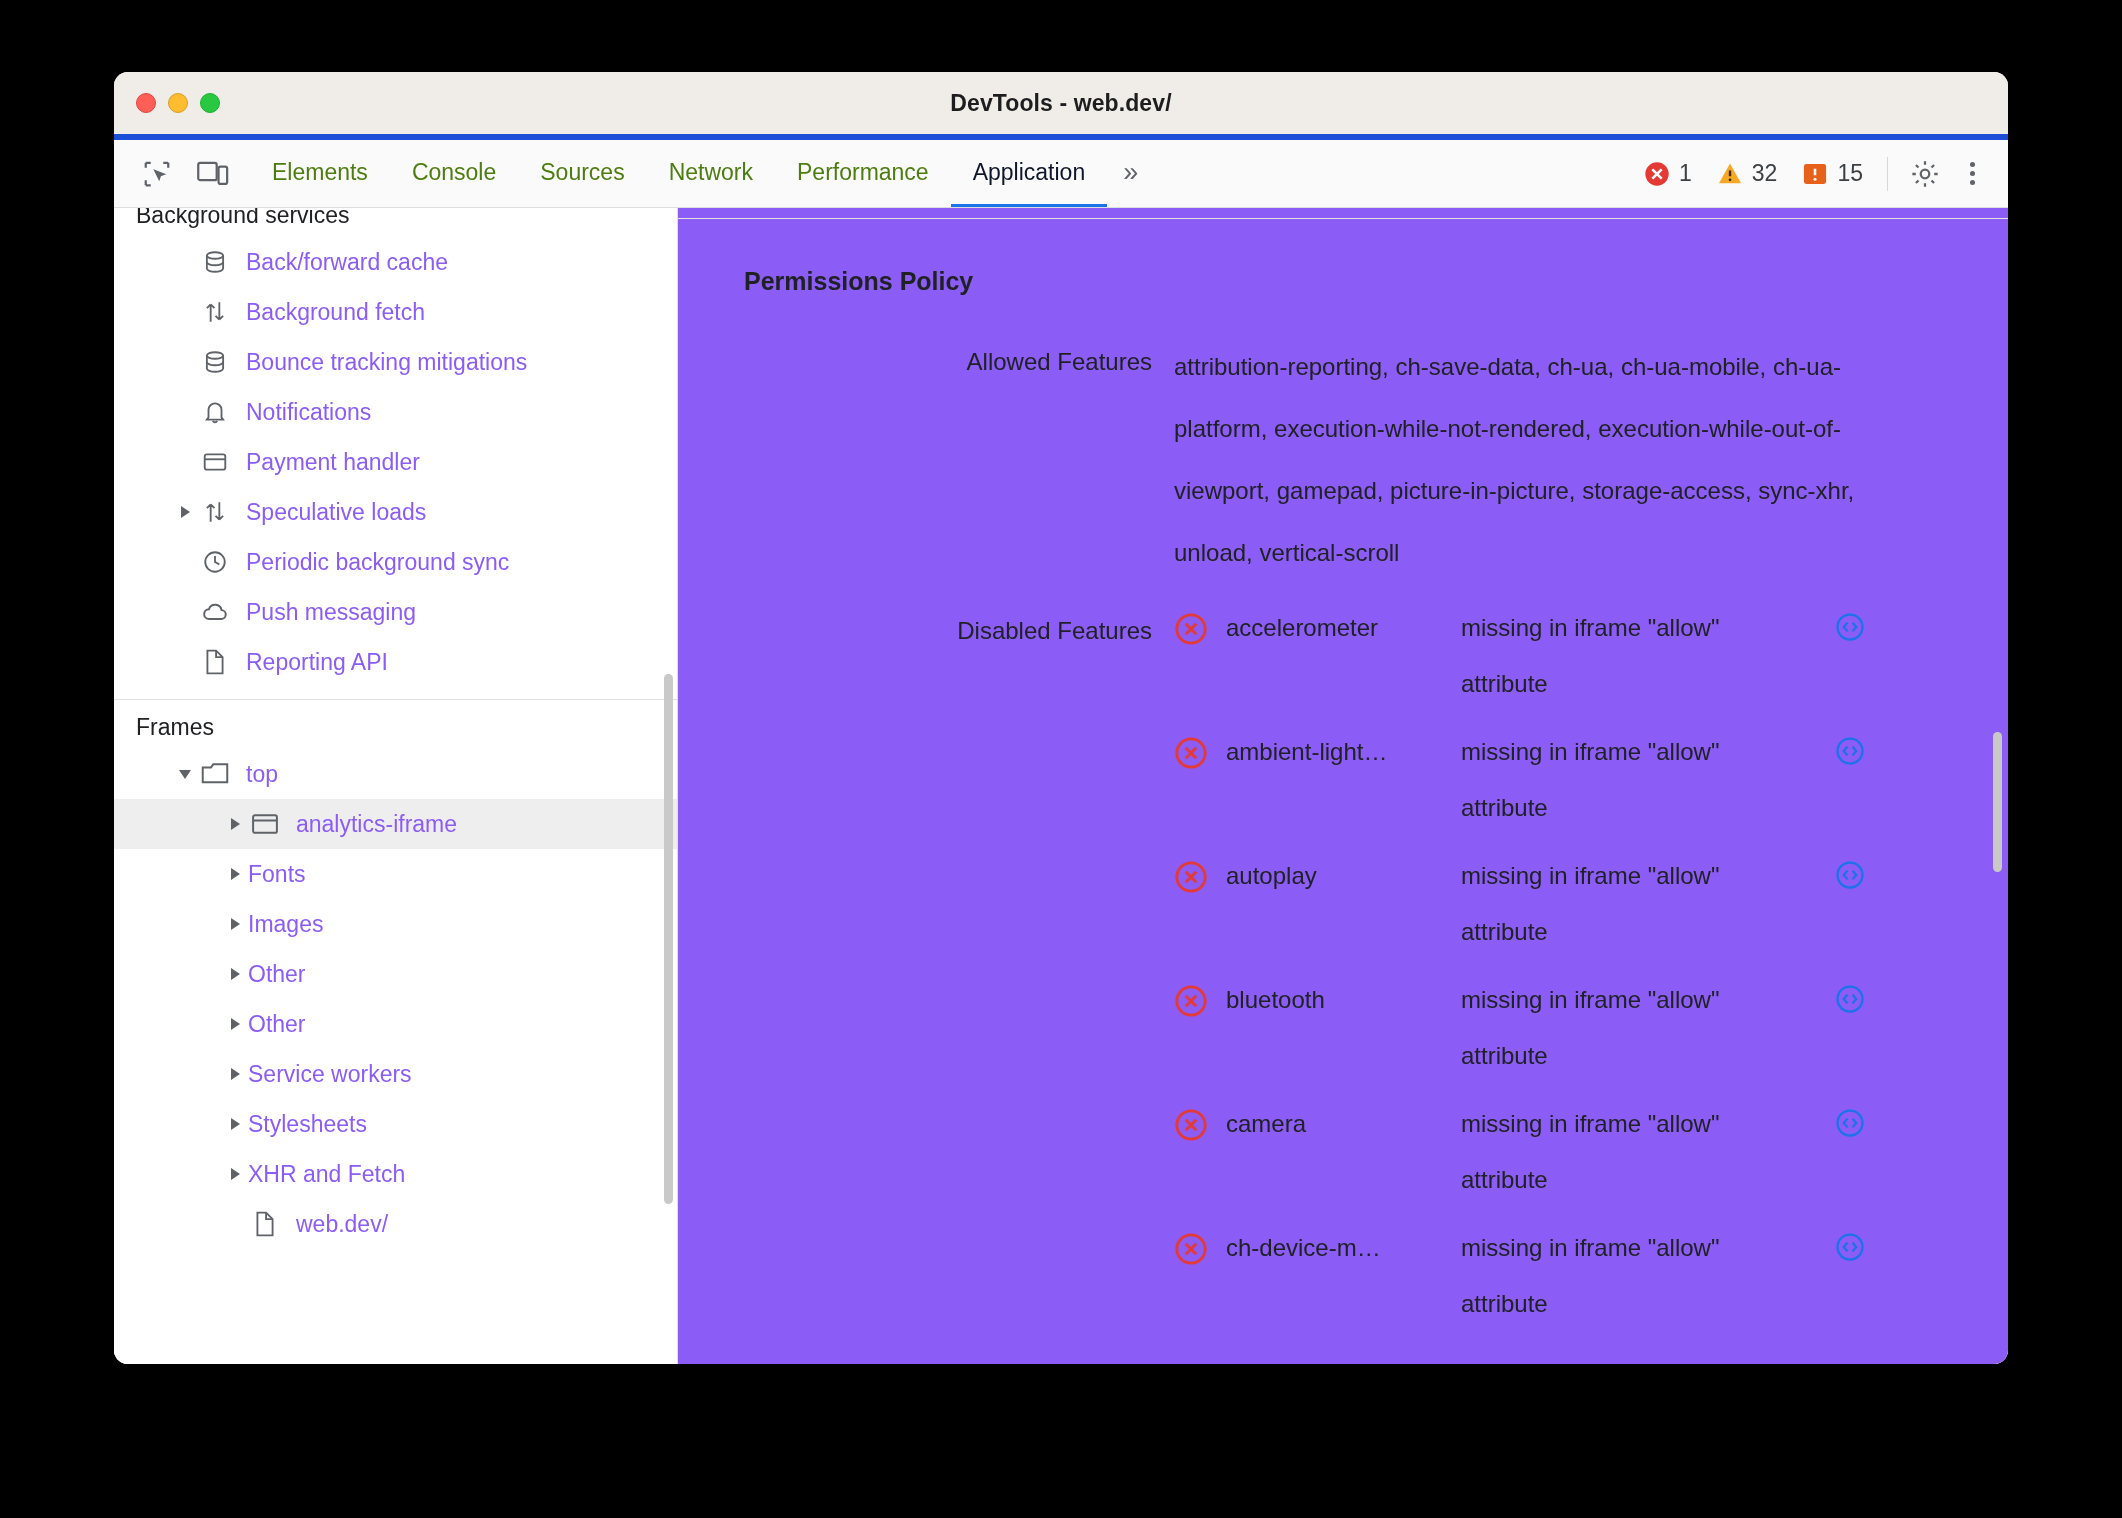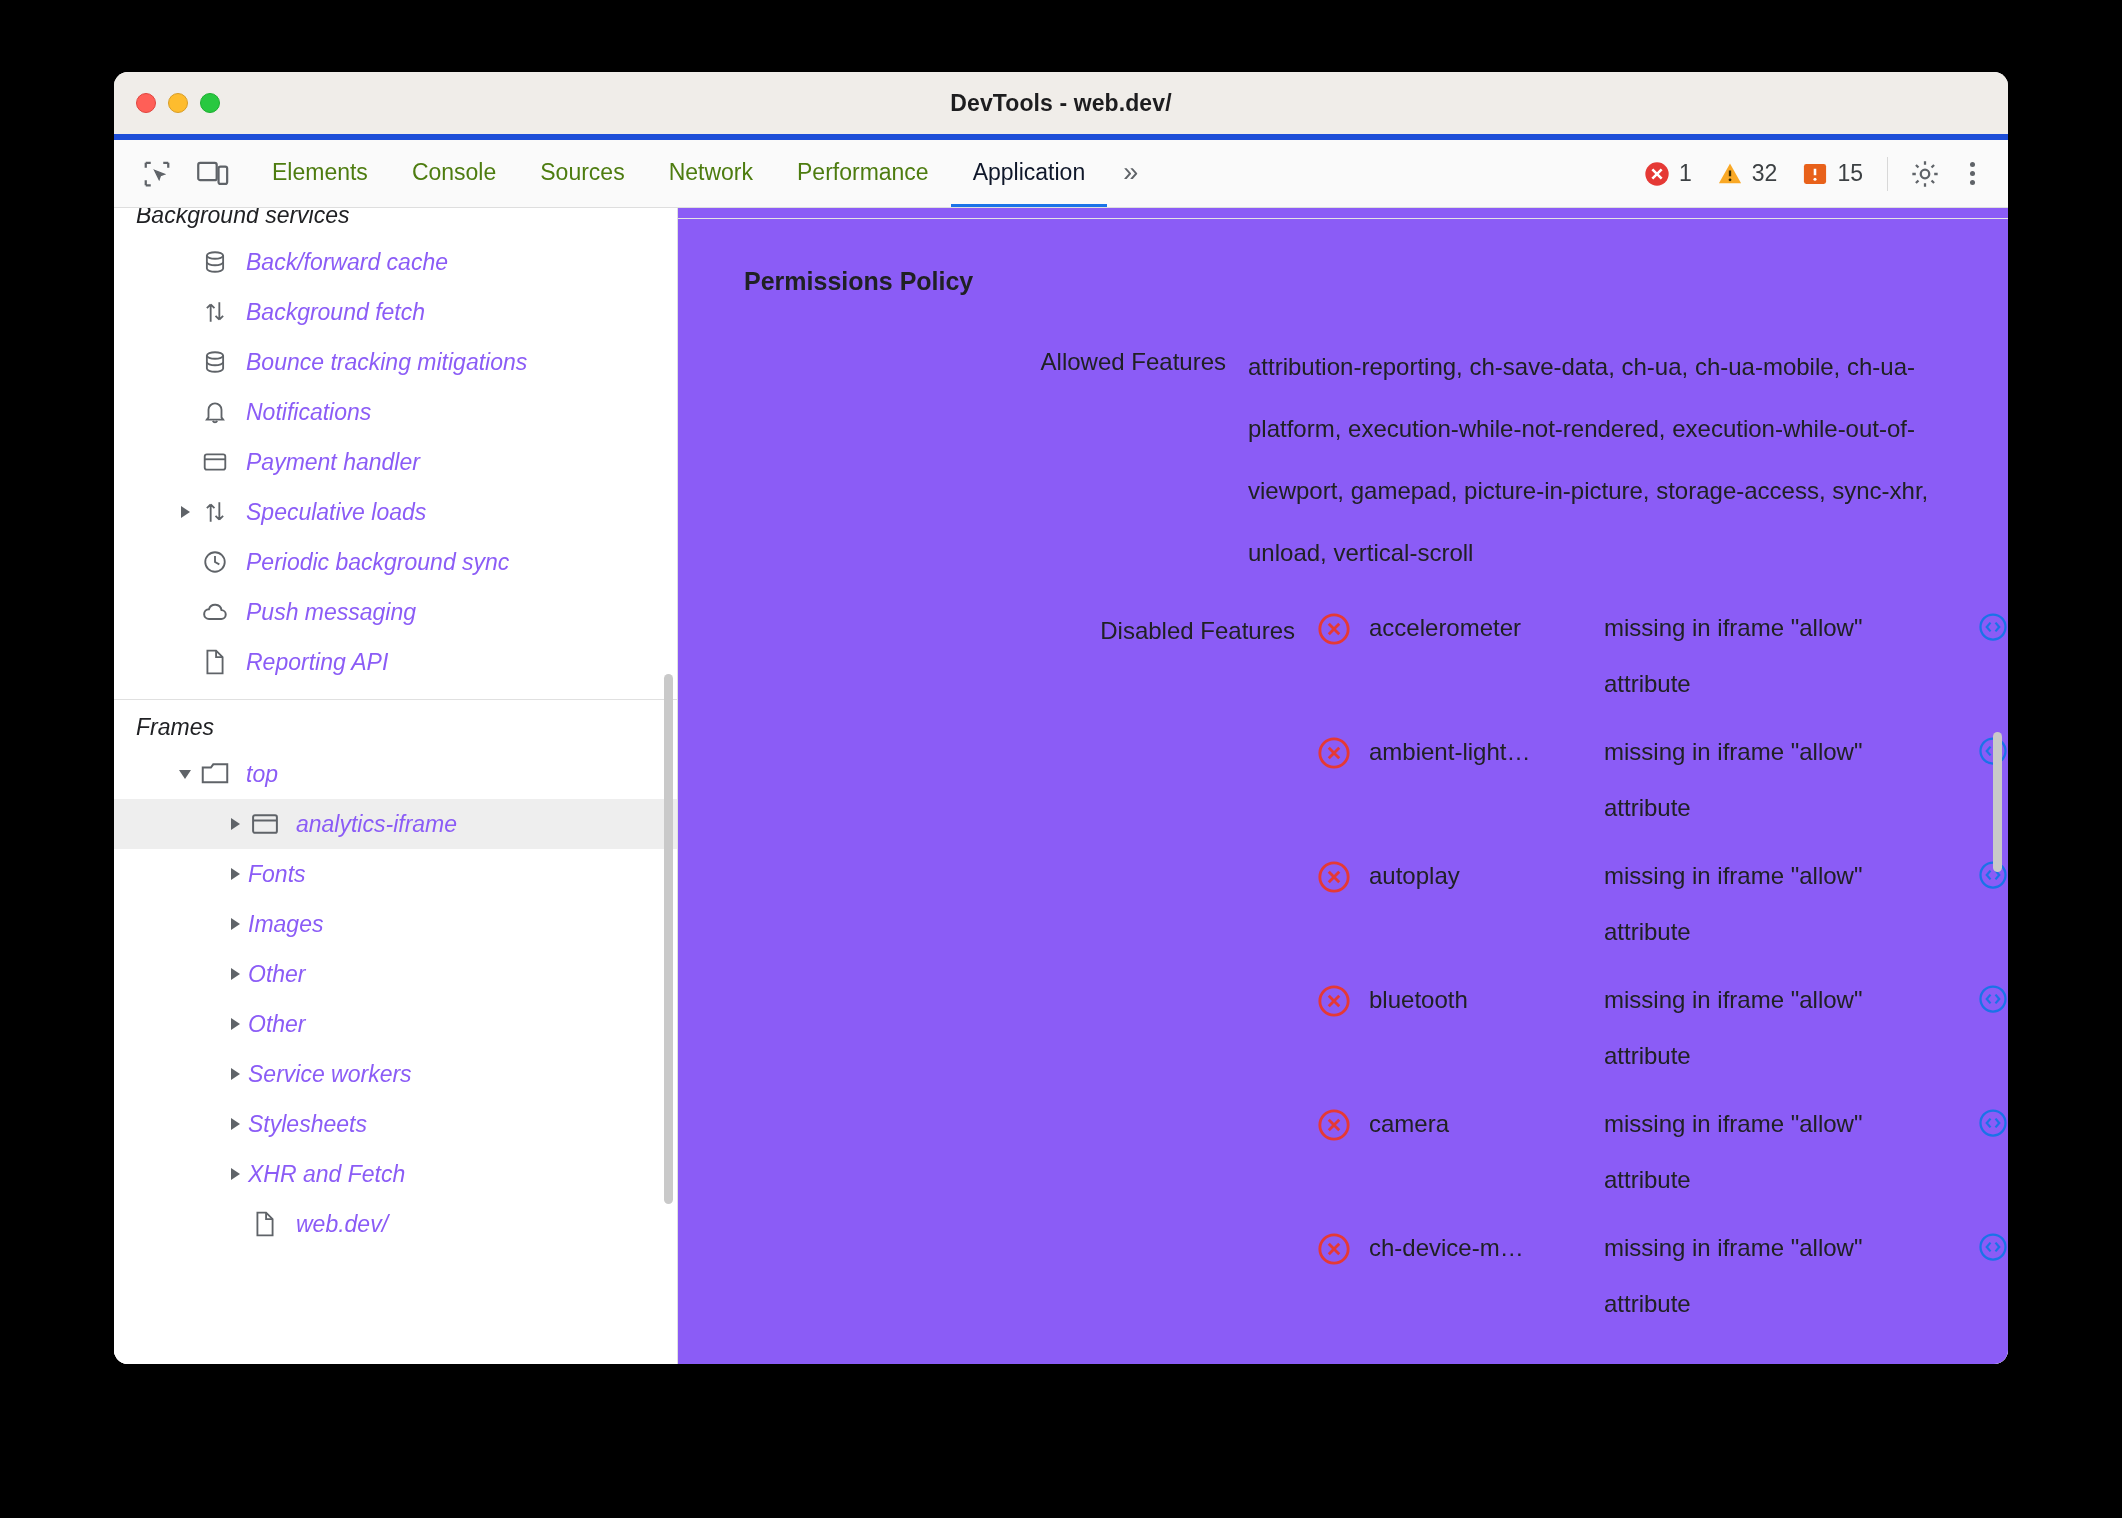--- a/index.html
+++ b/index.html
@@ -150,21 +150,20 @@
   }
 
   
   .sidebar {
     flex: 0 0 563px;
     width: 563px;
     border-right: 1px solid #e0e0e0;
     position: relative;
     overflow: hidden;
     background: #fff;
-    font-style: italic;
   }
   .sb-inner {
     position: absolute;
     top: -14px;
     left: 0;
     right: 0;
   }
   .sb-section-title {
     font-size: 23px;
     color: #202124;
@@ -249,21 +248,20 @@
   .panel-title {
     font-size: 25px;
     font-weight: bold;
     color: #202124;
     margin-bottom: 40px;
   }
   .field-row {
     display: flex;
     align-items: flex-start;
     margin-bottom: 16px;
-    justify-content: flex-end;
   }
   .field-label {
     width: 430px;
     min-width: 430px;
     text-align: right;
     padding-right: 22px;
     box-sizing: border-box;
     font-size: 24px;
     color: #202124;
     line-height: 62px;

